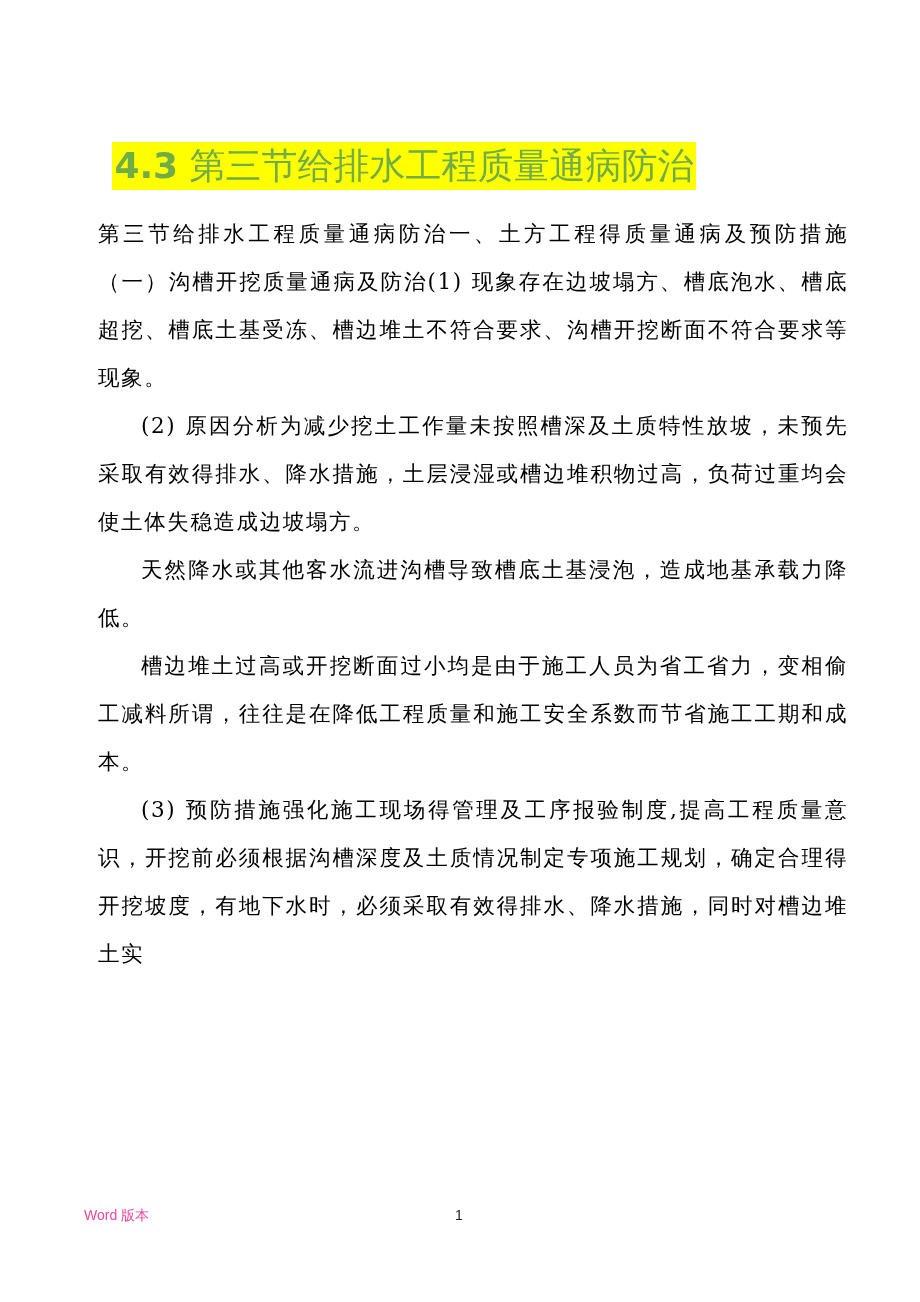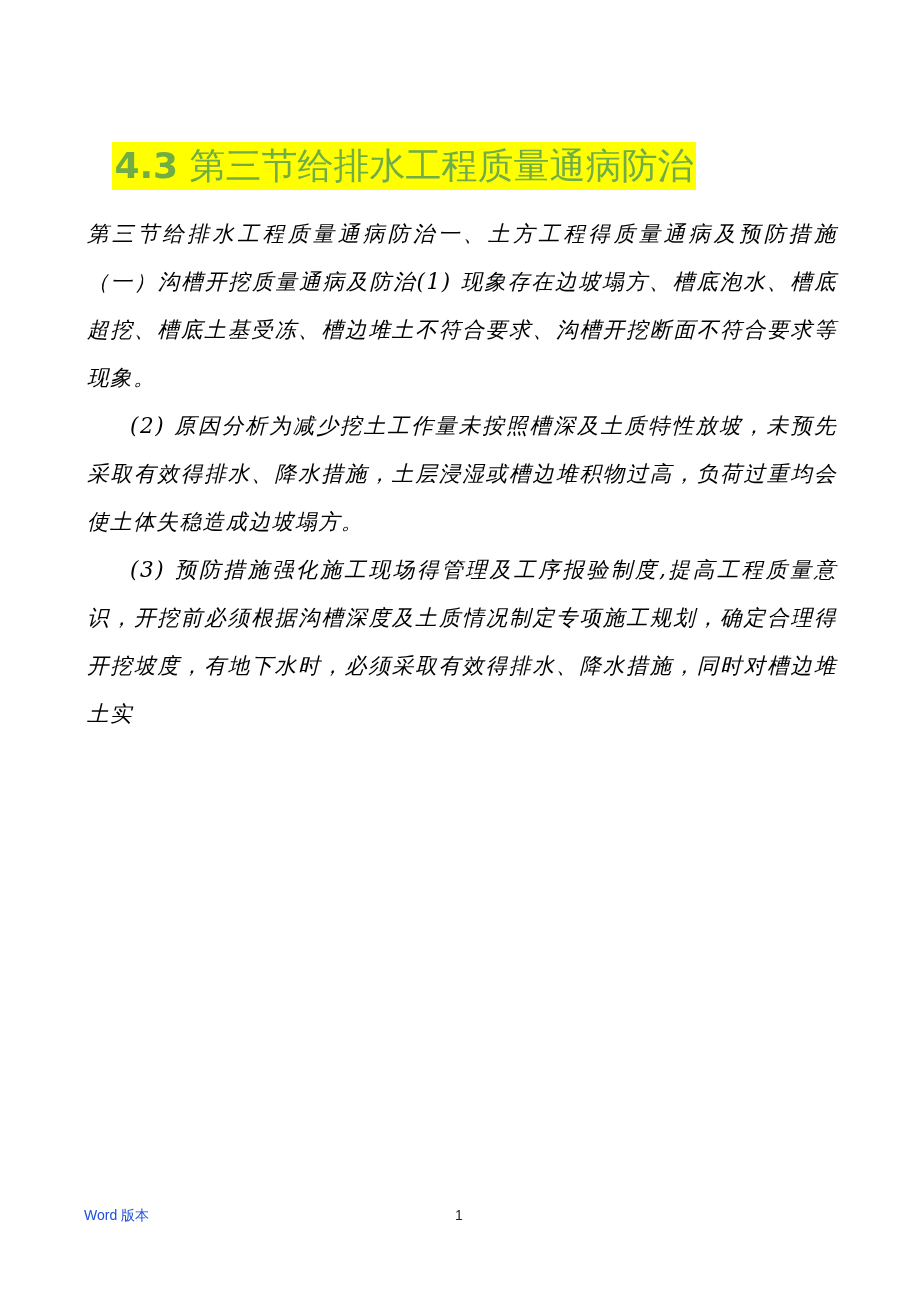--- a/index.html
+++ b/index.html
@@ -3,35 +3,37 @@
 <meta charset="utf-8">
 <style>
   html, body { margin:0; padding:0; background:#ffffff; }
   body { width:920px; height:1302px; position:relative; overflow:hidden;
          font-family: "DejaVu Serif", "Liberation Serif", serif; color:#000; }
   .title-wrap { position:absolute; top:142px; left:0; width:808px; text-align:center; }
   .title { display:inline-block; background:#ffff00; color:#70ad47;
            font-family:"DejaVu Sans", "Liberation Sans", sans-serif;
            font-size:36px; line-height:48px; padding:0 2px; letter-spacing:0px; }
   .title .num { font-weight:bold; }
-  .body { position:absolute; top:210px; left:87px; width:750px;font-style:italic; }
+  .body { position:absolute; top:210px; left:98px; width:750px; }
   .p { font-size:21.5px; line-height:48px; margin:0; letter-spacing:1.6px; text-align:justify; }
   .p.indent { text-indent:43px; }
   .footer-left { position:absolute; top:1207px; left:84px; font-size:14px;
-                 font-family:"Liberation Sans", sans-serif; color:#1d4ed8; }
+                 font-family:"Liberation Sans", sans-serif; color:#ec4899; }
   .footer-page { position:absolute; top:1207px; left:455px; font-size:14px;
                  font-family:"Liberation Sans", sans-serif; color:#222; }
 </style>
 </head>
 <body>
 
 <div class="title-wrap">
   <span class="title"><span class="num">4.3</span> <span>第三节给排水工程质量通病防治</span></span>
 </div>
 
 <div class="body">
   <p class="p">第三节给排水工程质量通病防治一、土方工程得质量通病及预防措施（一）沟槽开挖质量通病及防治(1) 现象存在边坡塌方、槽底泡水、槽底超挖、槽底土基受冻、槽边堆土不符合要求、沟槽开挖断面不符合要求等现象。</p>
   <p class="p indent">(2) 原因分析为减少挖土工作量未按照槽深及土质特性放坡，未预先采取有效得排水、降水措施，土层浸湿或槽边堆积物过高，负荷过重均会使土体失稳造成边坡塌方。</p>
+  <p class="p indent">天然降水或其他客水流进沟槽导致槽底土基浸泡，造成地基承载力降低。</p>
+  <p class="p indent">槽边堆土过高或开挖断面过小均是由于施工人员为省工省力，变相偷工减料所谓，往往是在降低工程质量和施工安全系数而节省施工工期和成本。</p>
   <p class="p indent">(3) 预防措施强化施工现场得管理及工序报验制度,提高工程质量意识，开挖前必须根据沟槽深度及土质情况制定专项施工规划，确定合理得开挖坡度，有地下水时，必须采取有效得排水、降水措施，同时对槽边堆土实</p>
 </div>
 
 <div class="footer-left">Word 版本</div>
 <div class="footer-page">1</div>
 
 </body></html>

